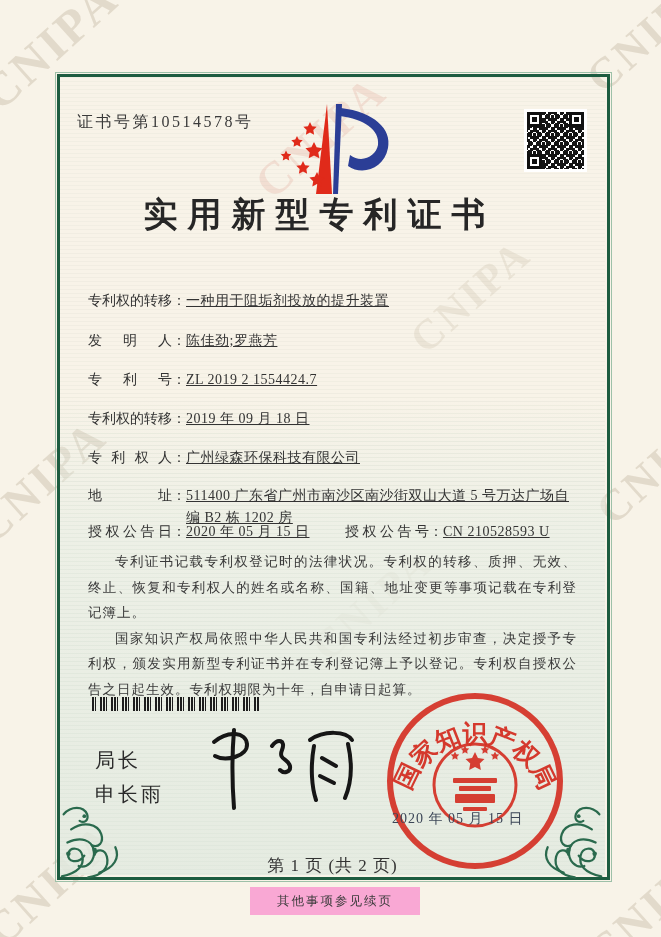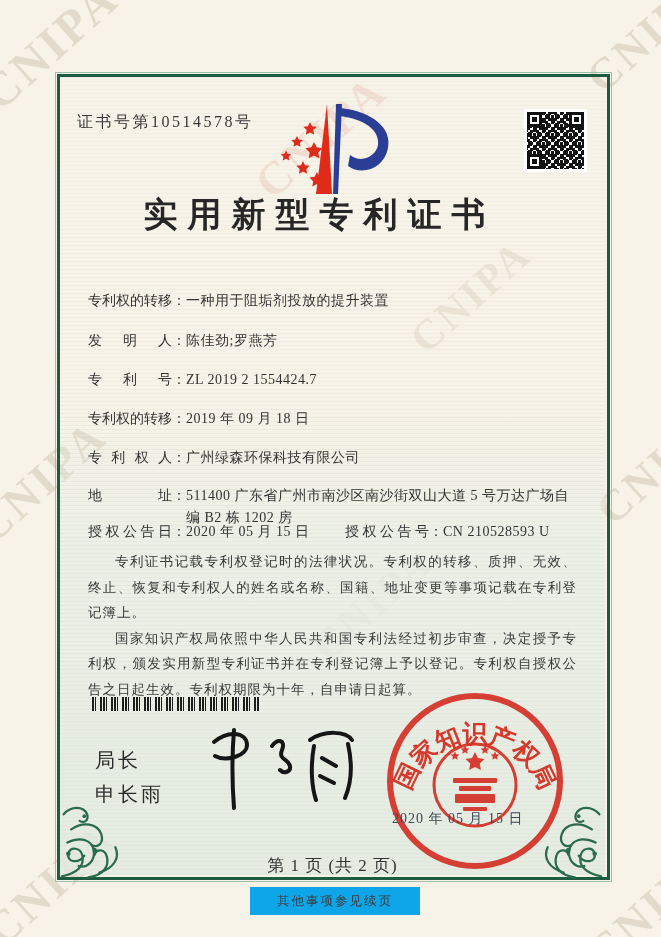--- a/index.html
+++ b/index.html
@@ -77,21 +77,21 @@
   
   .frow{
     position:absolute;left:88px;width:495px;
     font-size:14px;color:#333;line-height:22px;white-space:nowrap;
   }
   .f-label{
     display:inline-block;width:84px;vertical-align:top;
     text-align:justify;text-align-last:justify;text-justify:inter-character;
   }
   .f-colon{display:inline-block;vertical-align:top;}
-  .f-value{display:inline-block;vertical-align:top;letter-spacing:0.5px;}
+  .f-value{display:inline-block;vertical-align:top;letter-spacing:0.5px;text-decoration:underline;}
   .f-value.wrap{white-space:normal;width:392px;}
   .pair{display:inline-block;vertical-align:top;}
   .pair.first{width:257px;}
 
   
   .body-text{
     position:absolute;left:88px;top:549px;width:489px;
     font-size:13.5px;line-height:25.5px;color:#3a3a3a;
     text-align:justify;
   }
@@ -119,21 +119,21 @@
     position:absolute;left:392px;top:810px;width:176px;
     font-size:14px;color:#3c4657;letter-spacing:1px;white-space:nowrap;
   }
 
   .page-info{
     position:absolute;left:55px;top:854px;width:555px;text-align:center;
     font-size:17px;color:#333;letter-spacing:1px;
   }
   .cont-strip{
     position:absolute;left:250px;top:887px;width:170px;height:28px;
-    background:#0ea5e9;display:flex;align-items:center;justify-content:center;
+    background:#f9a8d4;display:flex;align-items:center;justify-content:center;
   }
   .cont-note{font-size:12.5px;color:#3a3a3a;letter-spacing:2px;}
 
   .flourish{position:absolute;width:96px;height:94px;}
   .flourish.bl{left:57px;top:788px;}
   .flourish.br{left:510px;top:788px;transform:scaleX(-1);}
 </style>
 </head>
 <body>
 

